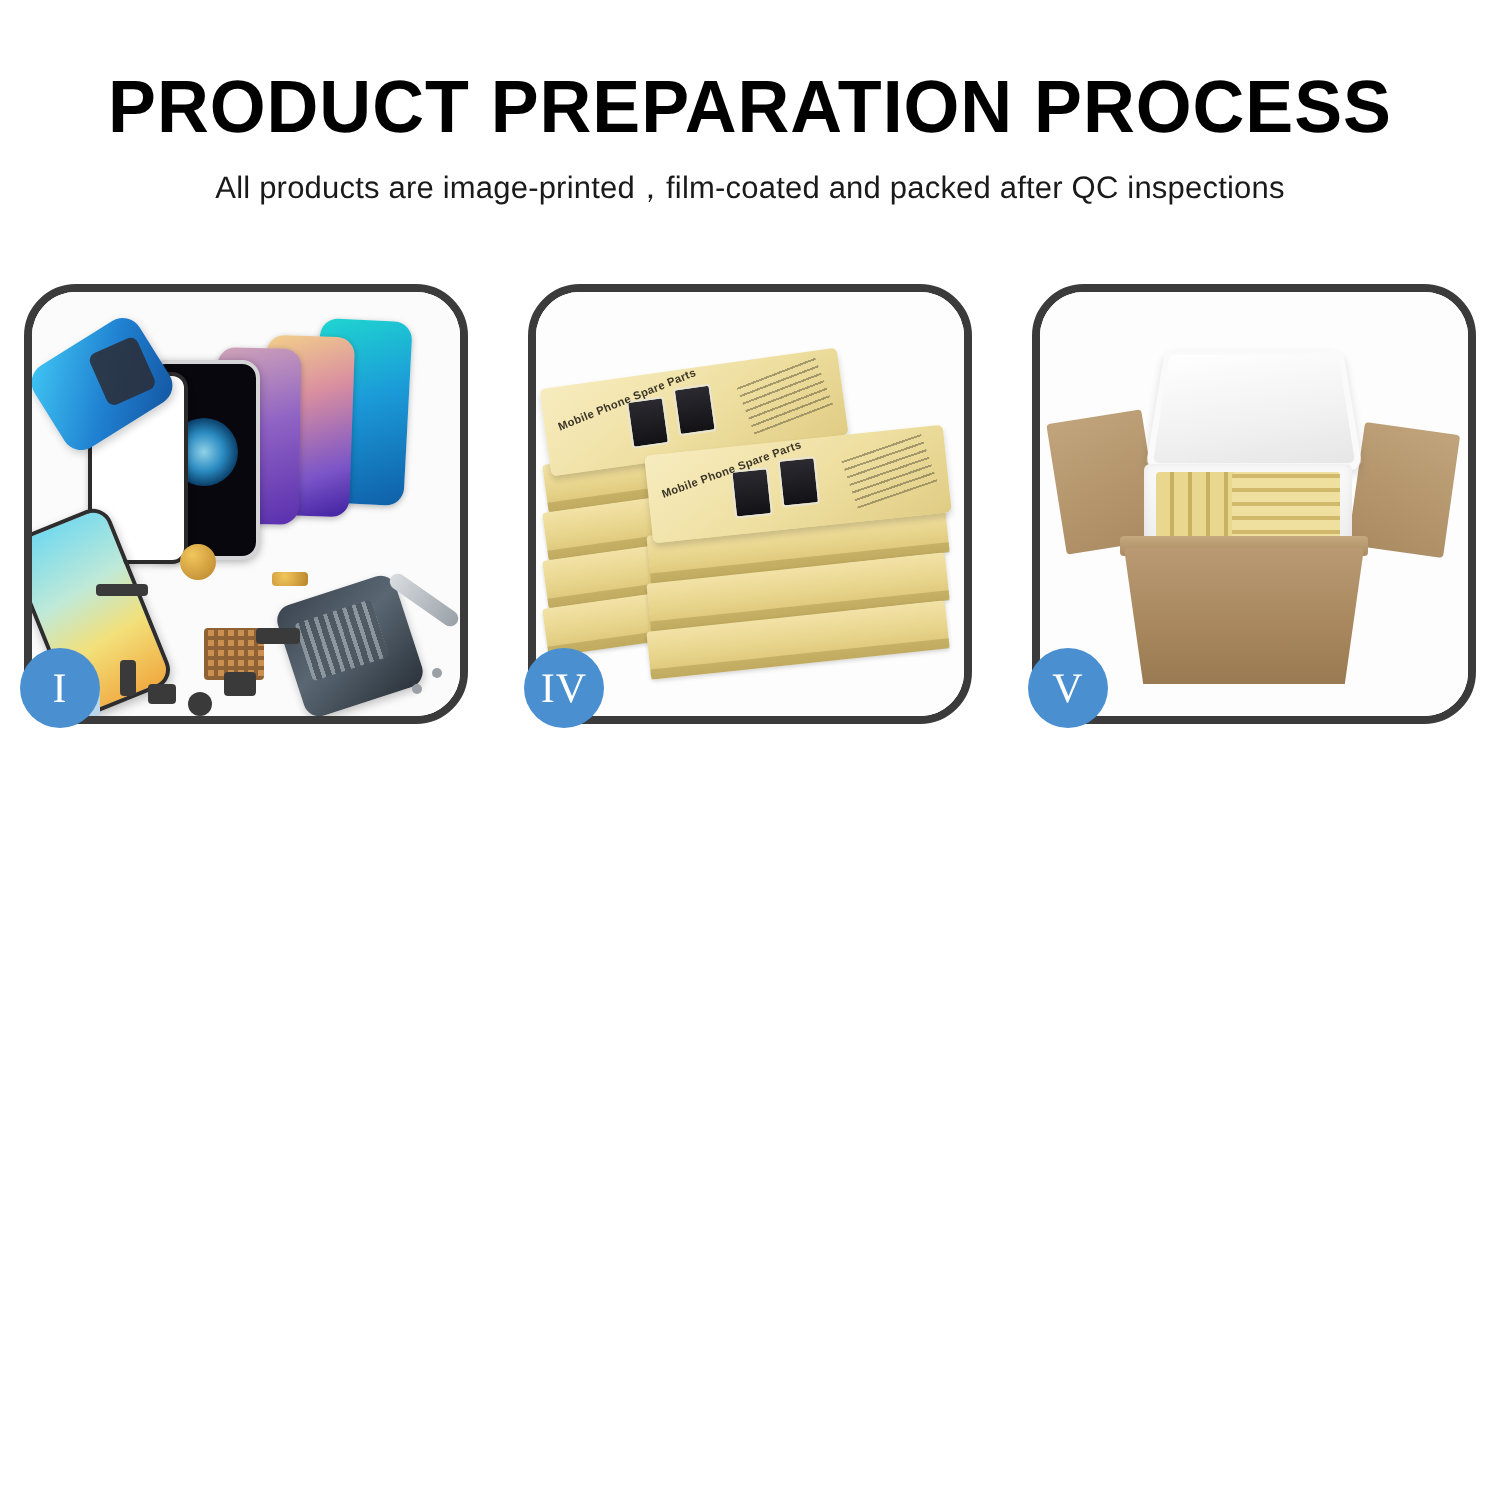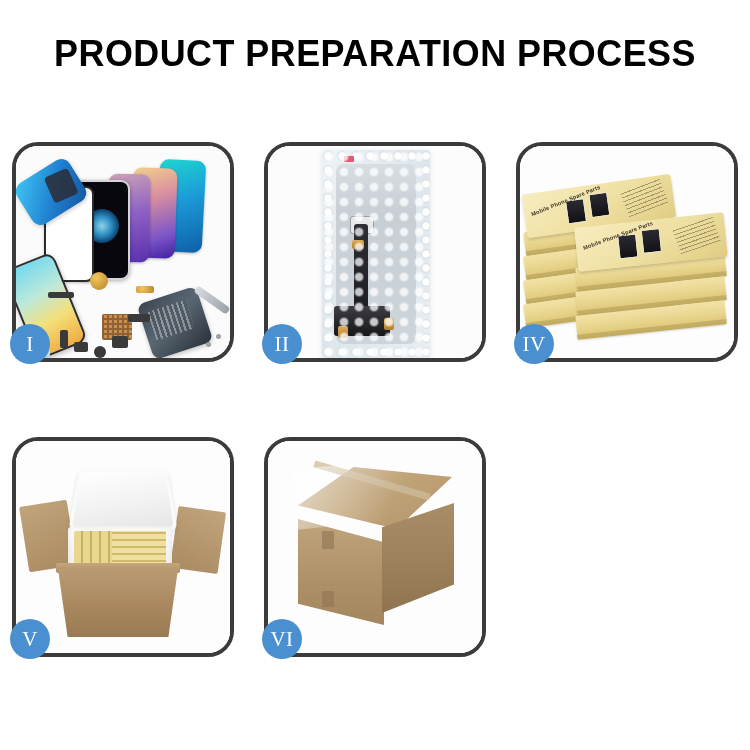--- a/index.html
+++ b/index.html
@@ -365,20 +365,21 @@
     position:absolute; left:26px; top:20px; width:170px; height:60px;
     background: linear-gradient(120deg, rgba(255,255,255,.55), rgba(255,255,255,0) 60%);
     transform: rotate(-6deg); pointer-events:none;
   }
 </style>
 </head>
 <body>
 
 <div id="header">
   <h1 id="page-title">PRODUCT PREPARATION PROCESS</h1>
+  <p id="page-subtitle">All products are image-printed，film-coated and packed after QC inspections</p>
 </div>
 
 <div id="panel-grid">
 
   <div class="panel">
     <div class="panel-art">
       <div class="p1-bg"></div>
       <div class="ph ph-a"></div>
       <div class="ph ph-b"></div>
       <div class="ph ph-c"></div>
@@ -397,37 +398,20 @@
       <div class="part" style="left:96px; top:190px; width:16px; height:12px;"></div>
       <div class="part" style="left:112px; top:168px; width:22px; height:8px;"></div>
       <div class="part" style="left:26px; top:196px; width:8px; height:16px; background:#bcd6ea;"></div>
       <div class="tool"></div>
       <div class="part" style="left:190px; top:196px; width:5px; height:5px; border-radius:50%; background:#9aa0a6;"></div>
       <div class="part" style="left:200px; top:188px; width:5px; height:5px; border-radius:50%; background:#9aa0a6;"></div>
     </div>
     <div class="badge">I</div>
   </div>
 
-  <div class="panel">
-    <div class="panel-art">
-      <div class="p2-bg"></div>
-      <div class="bubble-bag">
-        <div class="bag-inner-screen"></div>
-        <div class="bag-red-tab"></div>
-        <div class="flex-conn"></div>
-        <div class="flex-cable"></div>
-        <div class="ic-strip"></div>
-        <div class="flex-pad" style="left:16px; top:176px;"></div>
-        <div class="flex-pad" style="left:62px; top:168px;"></div>
-        <div class="flex-pad" style="left:30px; top:90px; width:12px; height:9px;"></div>
-        <div class="bubble-overlay"></div>
-      </div>
-    </div>
-    <div class="badge">II</div>
-  </div>
 
 
   <div class="panel">
     <div class="panel-art">
       <div class="p4-bg"></div>
 
       <div class="stack-box" style="left:4px; top:76px; transform: rotate(-8deg);"></div>
       <div class="stack-box" style="left:4px; top:100px; transform: rotate(-8deg);"></div>
       <div class="stack-box" style="left:4px; top:124px; transform: rotate(-8deg);"></div>
       <div class="stack-box" style="left:4px; top:148px; transform: rotate(-8deg);"></div>
@@ -461,27 +445,14 @@
       <div class="foam-lid"></div>
       <div class="foam-tray"></div>
       <div class="tray-boxes"></div>
       <div class="tray-boxes-2"></div>
       <div class="carton-rim"></div>
       <div class="carton-body"></div>
     </div>
     <div class="badge">V</div>
   </div>
 
-  <div class="panel">
-    <div class="panel-art">
-      <div class="p6-bg"></div>
-      <div class="c6-top"></div>
-      <div class="c6-front"></div>
-      <div class="c6-right"></div>
-      <div class="c6-seam"></div>
-      <div class="c6-tape-a"></div>
-      <div class="c6-tape-b"></div>
-      <div class="c6-gloss"></div>
-    </div>
-    <div class="badge">VI</div>
-  </div>
 
 </div>
 
 </body></html>

